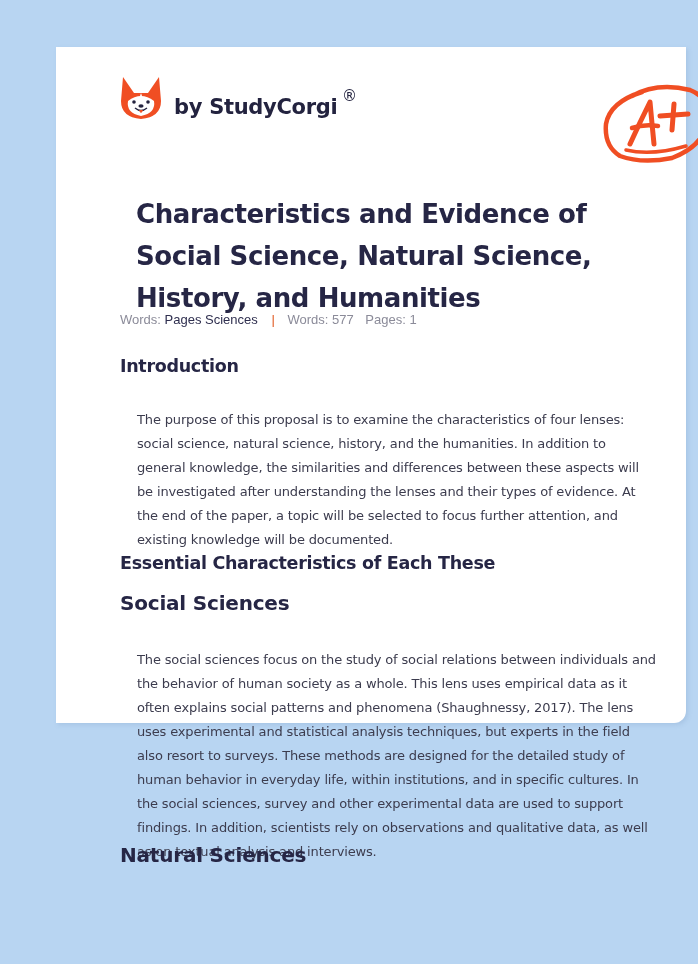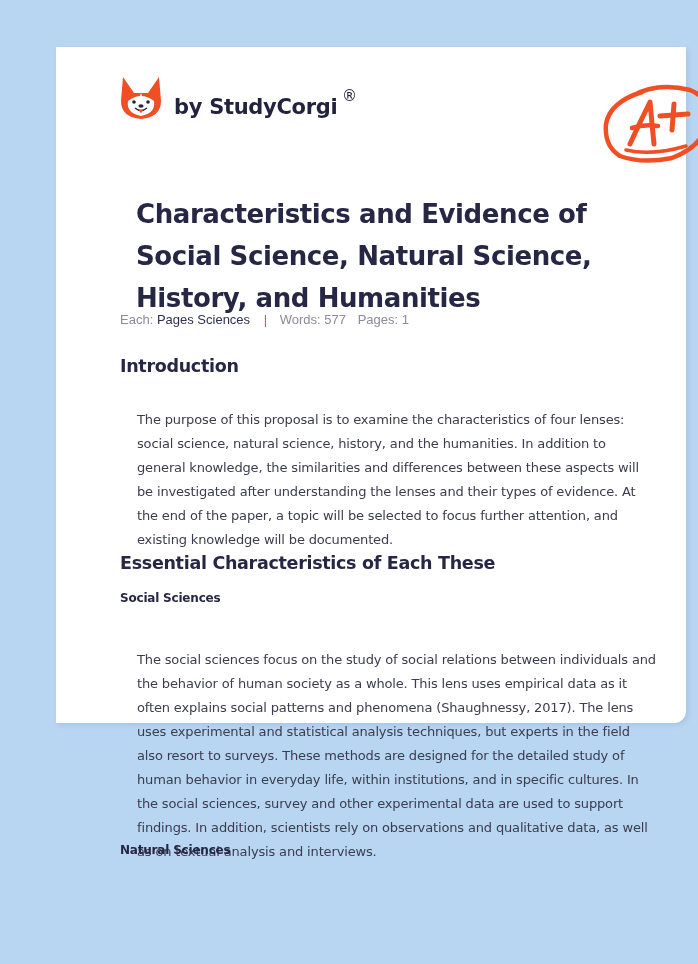--- a/index.html
+++ b/index.html
@@ -44,21 +44,21 @@
     .meta .topic-val { color: #2f2f4f; }
     .meta .sep { color: #e0581e; margin: 0 9px 0 10px; }
     .meta .pages { margin-left: 8px; }
 
     h2, h3 {
       position: absolute; left: 64px; margin: 0;
       font-family: "DejaVu Sans", sans-serif; font-weight: bold; color: #262645;
       white-space: nowrap;
     }
     h2 { font-size: 17.5px; letter-spacing: -0.3px; text-align: center; }
-    h3 { font-size: 12px; letter-spacing: -0.2px; }
+    h3 { font-size: 20px; letter-spacing: -0.2px; }
     .p {
       position: absolute; left: 64px; width: 520px; margin: 17px;
       font-family: "DejaVu Sans", sans-serif; font-size: 13px;
       line-height: 24px; color: #3c3c4e; letter-spacing: -0.15px;
     }
   </style>
 </head>
 <body>
 
 <div class="card">
@@ -84,21 +84,21 @@
       <path d="M30 44 Q42 40 56 42" stroke="#f04e23" stroke-width="4.5" fill="none" stroke-linecap="round"></path>
       <path d="M72 20 L70 46" stroke="#f04e23" stroke-width="5" stroke-linecap="round"></path>
       <path d="M58 32 L86 30" stroke="#f04e23" stroke-width="5" stroke-linecap="round"></path>
       <path d="M24 66 Q50 72 84 62" stroke="#f04e23" stroke-width="3.5" fill="none" stroke-linecap="round"></path>
     </svg>
   </div>
 
   <h1 class="title">Characteristics and Evidence of Social Science, Natural Science, History, and Humanities</h1>
 
   <div class="meta">
-    <span>Each:</span>
+    <span>Words:</span>
     <span class="topic-val">Pages Sciences</span>
     <span class="sep">|</span>
     <span>Words: 577</span>
     <span class="pages">Pages: 1</span>
   </div>
 
   <h2 style="top:309px;">Introduction</h2>
   <p class="p" style="top:344px;">The purpose of this proposal is to examine the characteristics of four lenses: social science, natural science, history, and the humanities. In addition to general knowledge, the similarities and differences between these aspects will be investigated after understanding the lenses and their types of evidence. At the end of the paper, a topic will be selected to focus further attention, and existing knowledge will be documented.</p>
 
   <h2 style="top:506px;">Essential Characteristics of Each These</h2>

